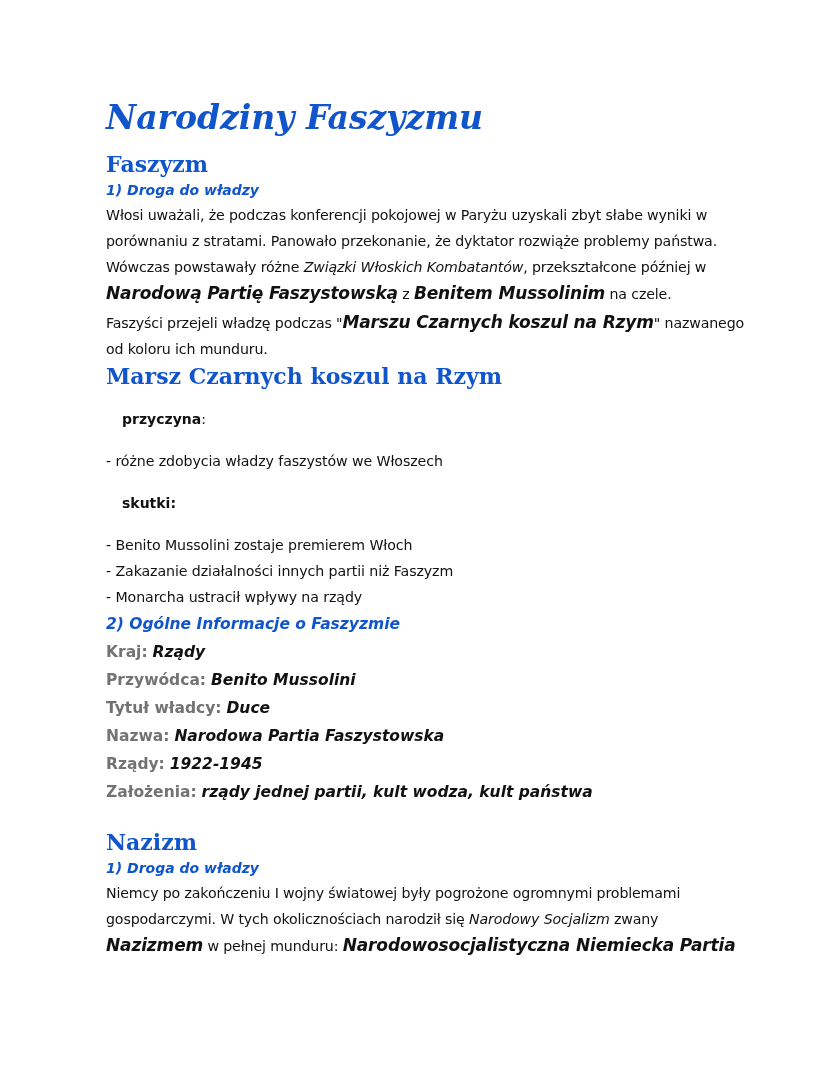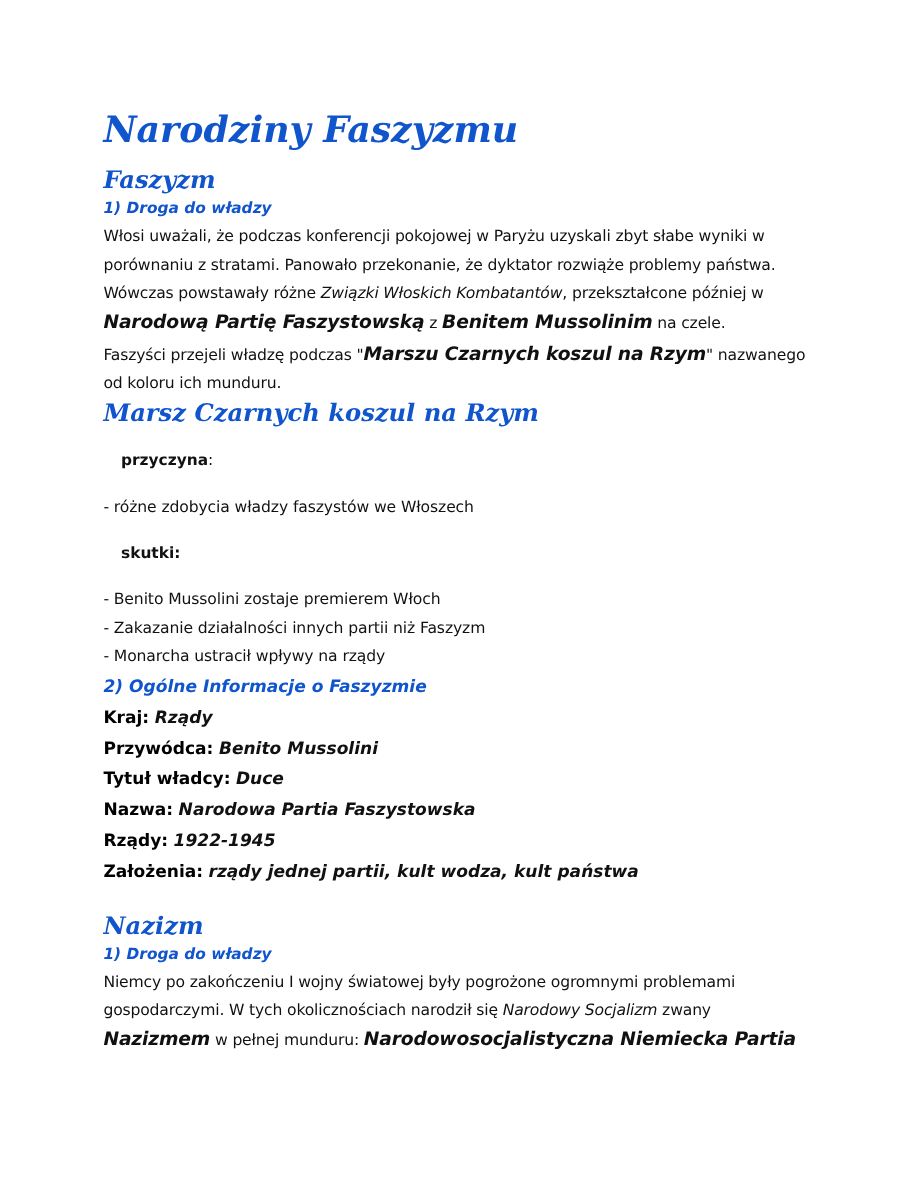--- a/index.html
+++ b/index.html
@@ -10,37 +10,36 @@
     body {
       width: 828px;
       height: 1071px;
       position: relative;
       overflow: hidden;
       color: #111111;
       font-family: "DejaVu Sans", sans-serif;
     }
     .page {
       position: absolute;
-      left: 94px;
+      left: 106px;
       top: 96px;
       width: 640px;
     }
     .title {
       font-family: "DejaVu Serif", serif;
       font-style: italic;
       font-weight: bold;
       color: #1155cc;
       font-size: 33px;
       line-height: 44px;
       margin: 0 0 10px 0;
       letter-spacing: 0px;
     }
     .h2 {
       font-family: "DejaVu Serif", serif;
-      font-style: italic;
       font-weight: bold;
       color: #1155cc;
       font-size: 22px;
       line-height: 28px;
       margin: 0;
     }
     .h3 {
       font-family: "DejaVu Sans", sans-serif;
       font-weight: bold;
       color: #1155cc;
@@ -78,21 +77,21 @@
       line-height: 26px;
       margin: 0;
       letter-spacing: -0.1px;
     }
     .info-row {
       font-size: 15.5px;
       line-height: 28px;
       margin: 0;
     }
     .info-key {
-      color: #000000;
+      color: #737373;
       font-weight: bold;
     }
     .info-val {
       font-style: italic;
       font-weight: bold;
       color: #111111;
     }
     .spacer {
       height: 22px;
     }

